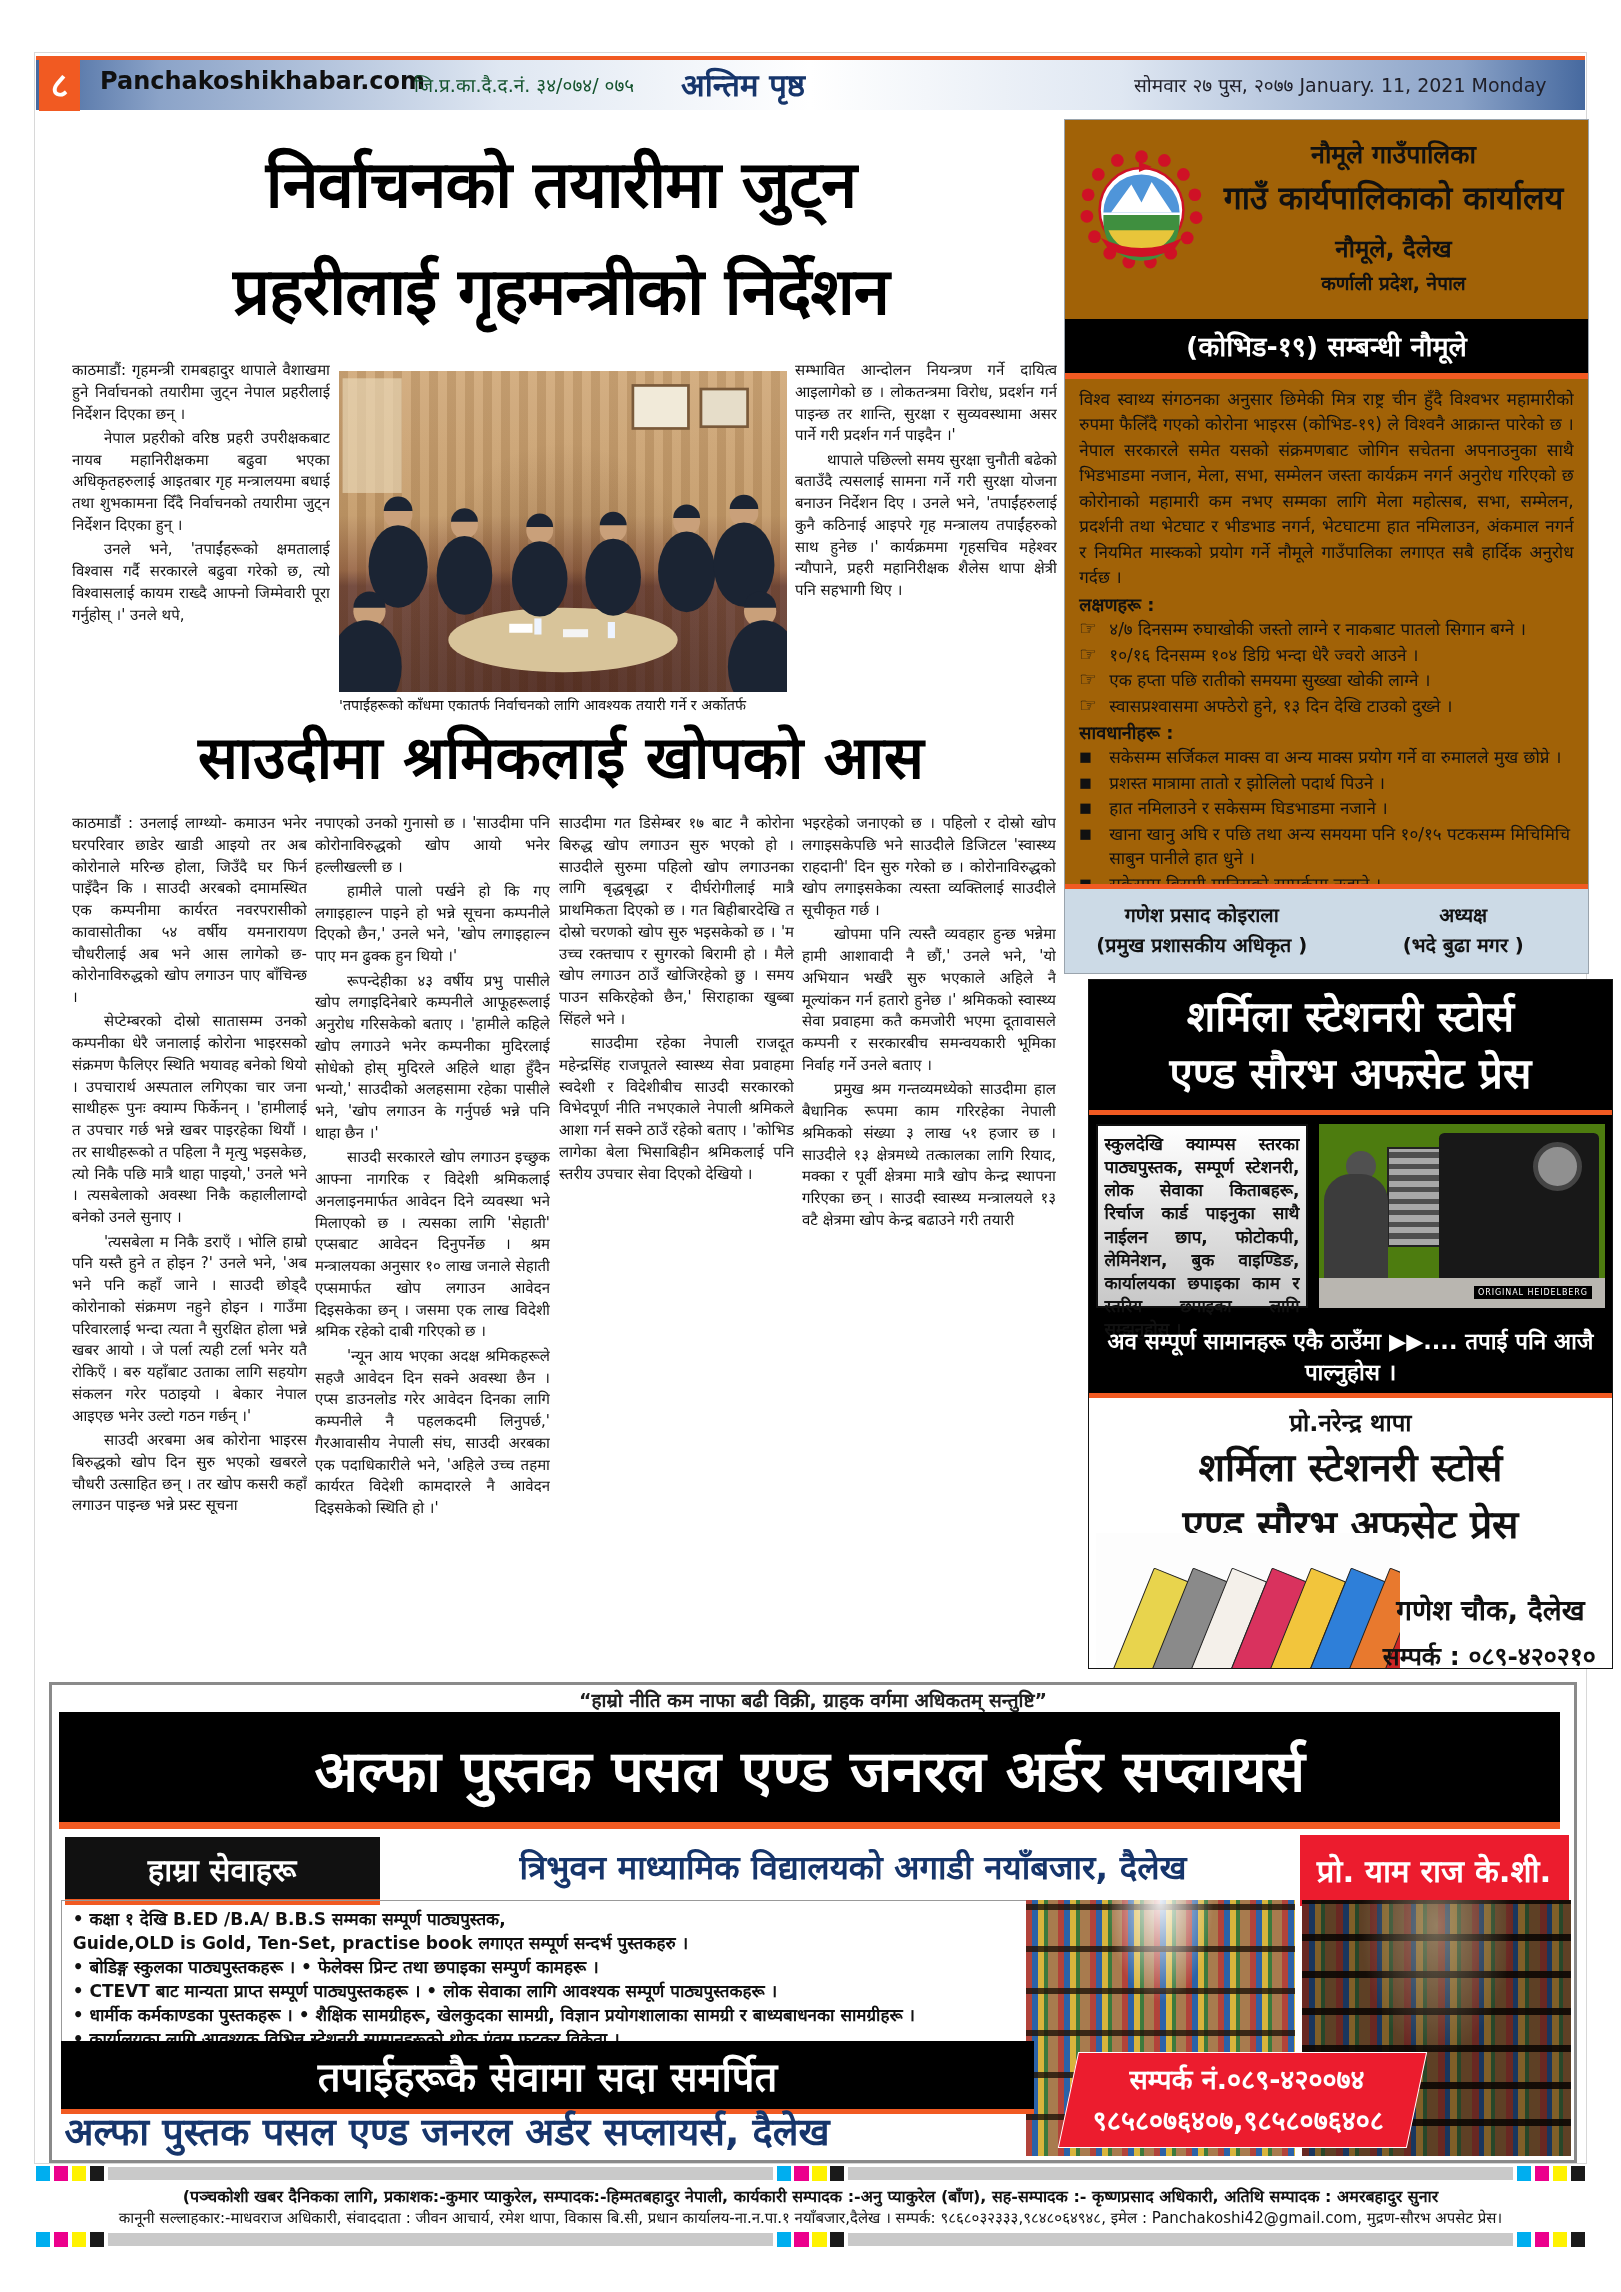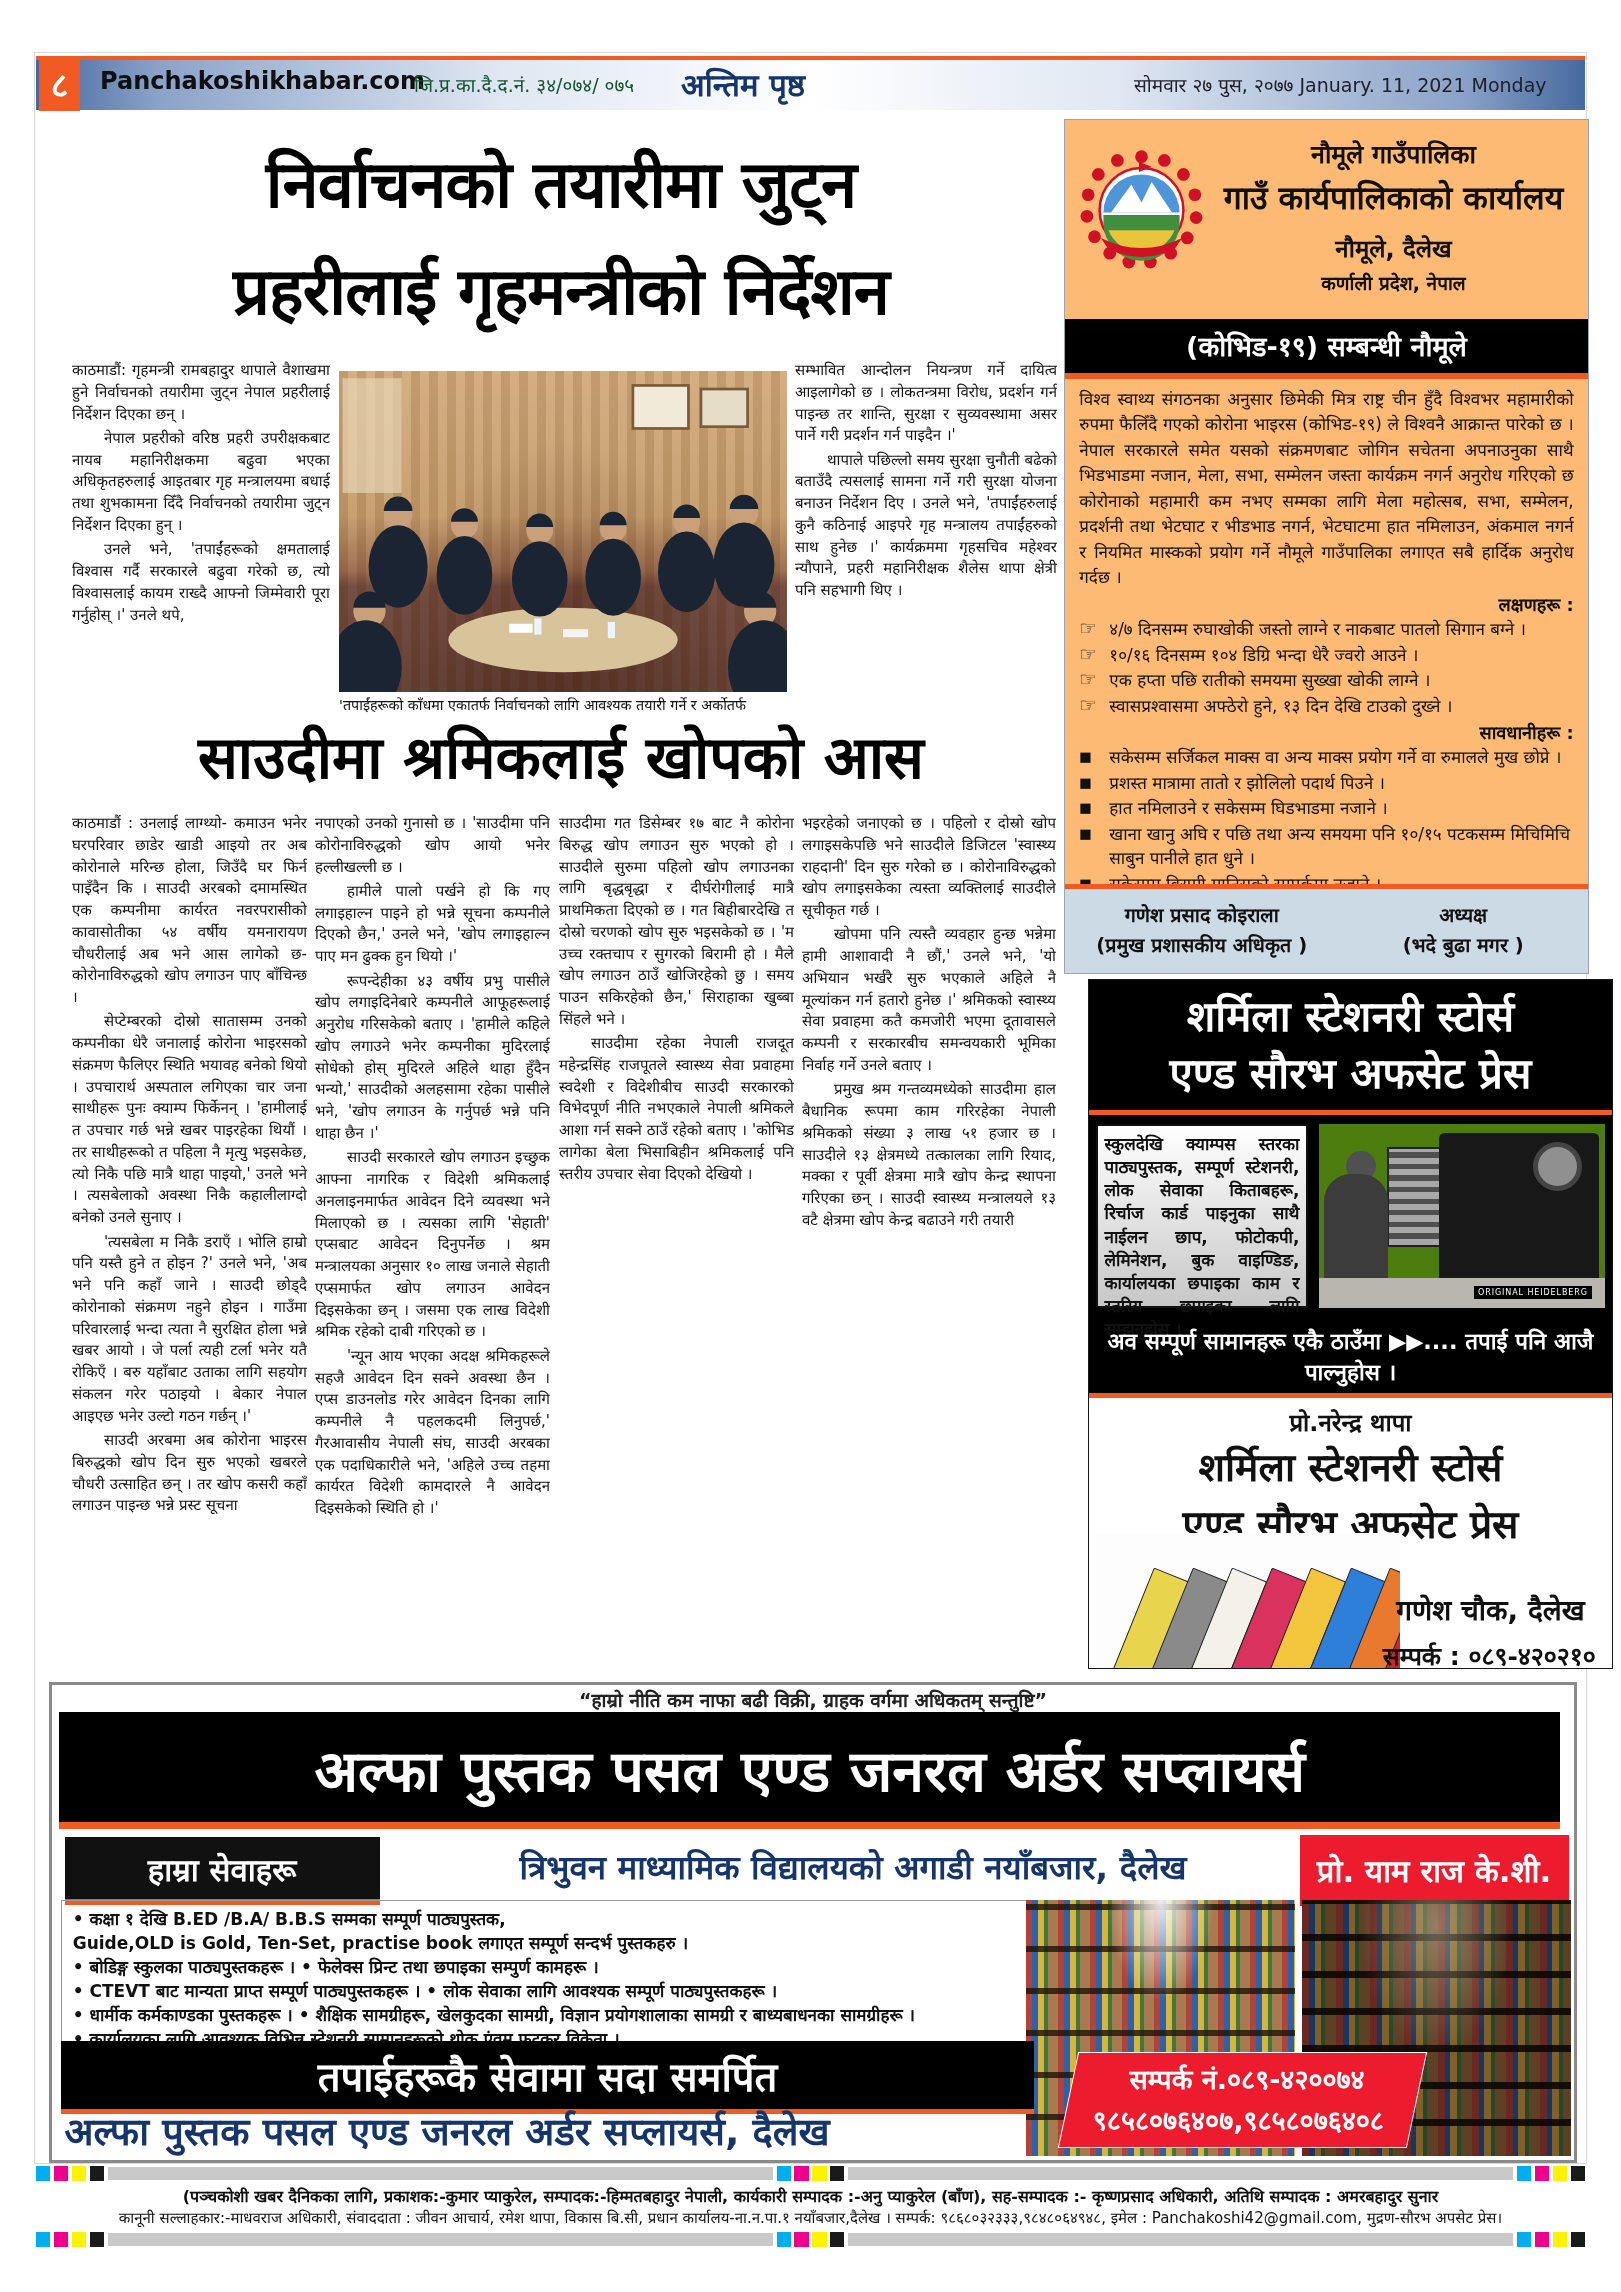--- a/index.html
+++ b/index.html
@@ -32,32 +32,32 @@
   .photo1{left:339px;top:371px;width:448px;height:321px;overflow:hidden;
     background:
       radial-gradient(ellipse at 50% 100%, rgba(60,20,10,.35), transparent 55%),
       repeating-linear-gradient(90deg, rgba(110,75,40,.16) 0 9px, rgba(255,255,255,.05) 9px 18px),
       linear-gradient(180deg,#d2ab7c 0%,#c59c6b 45%,#9b6a4a 62%,#6f4538 67%,#5f3b30 100%);}
   
   .hl2{left:64px;top:720px;width:994px;text-align:center;font-weight:800;color:#000;font-size:59px;line-height:1.3;}
   .a2c{top:813px;height:858px;width:235px;}
   .a2c1{left:72px;}  .a2c2{left:315px;}  .a2c3{left:559px;}  .a2c4{left:802px;width:254px;}
   
-  .naumule{left:1064px;top:119px;width:523px;height:853px;border:1.8px solid #9aa4ad;background:#fdba74;overflow:hidden;}
+  .naumule{left:1064px;top:119px;width:523px;height:853px;border:1.8px solid #9aa4ad;background:#a16207;overflow:hidden;}
   .n-head{position:relative;height:199px;}
   .n-logo{position:absolute;left:12.5px;top:23px;width:127px;height:134px;}
   .n-lh{margin-left:134px;text-align:center;padding-top:16px;}
   .n-lh .l1{font-size:25px;font-weight:bold;}
   .n-lh .l2{font-size:32px;font-weight:bold;margin-top:5.4px;}
   .n-lh .l3{font-size:24px;font-weight:bold;margin-top:13px;}
   .n-lh .l4{font-size:19px;font-weight:bold;margin-top:5.4px;}
   .n-title{background:#000;color:#fff;text-align:center;font-weight:bold;font-size:27px;line-height:1.55;
            padding:7.2px 3.6px 5.4px;border-bottom:6.3px solid #f15a22;}
   .n-body{padding:7.2px 14.3px 0;font-size:17px;line-height:1.5;text-align:justify;}
-  .n-sec{padding:1.8px 14.3px 0;font-size:18px;font-weight:bold;text-align:right;}
+  .n-sec{padding:1.8px 14.3px 0;font-size:18px;font-weight:bold;}
   .srow{display:flex;padding:0.9px 14.3px 0;font-size:17px;line-height:1.45;}
   .srow .ic{width:30px;flex:none;font-size:19.7px;line-height:1.2;}
   .srow .icb{width:30px;flex:none;font-size:13.4px;line-height:1.8;}
   .n-sig{position:absolute;left:0;right:0;bottom:0;height:84px;background:#ccdae6;border-top:5.4px solid #f15a22;
          display:flex;align-items:center;z-index:2;}
   .n-sig .cell{flex:1;text-align:center;font-weight:bold;font-size:19.7px;line-height:1.5;padding-left:12px;}
   
   .sharmila{left:1064px;top:979px;width:523px;height:688px;border:1.8px solid #151515;background:#000;overflow:hidden;margin-left:24px;}
   .s-title{color:#fff;font-weight:800;text-align:center;font-size:42px;line-height:1.35;padding-top:9px;}
   .s-orange{height:5.4px;background:#f15a22;margin-top:7.2px;}

